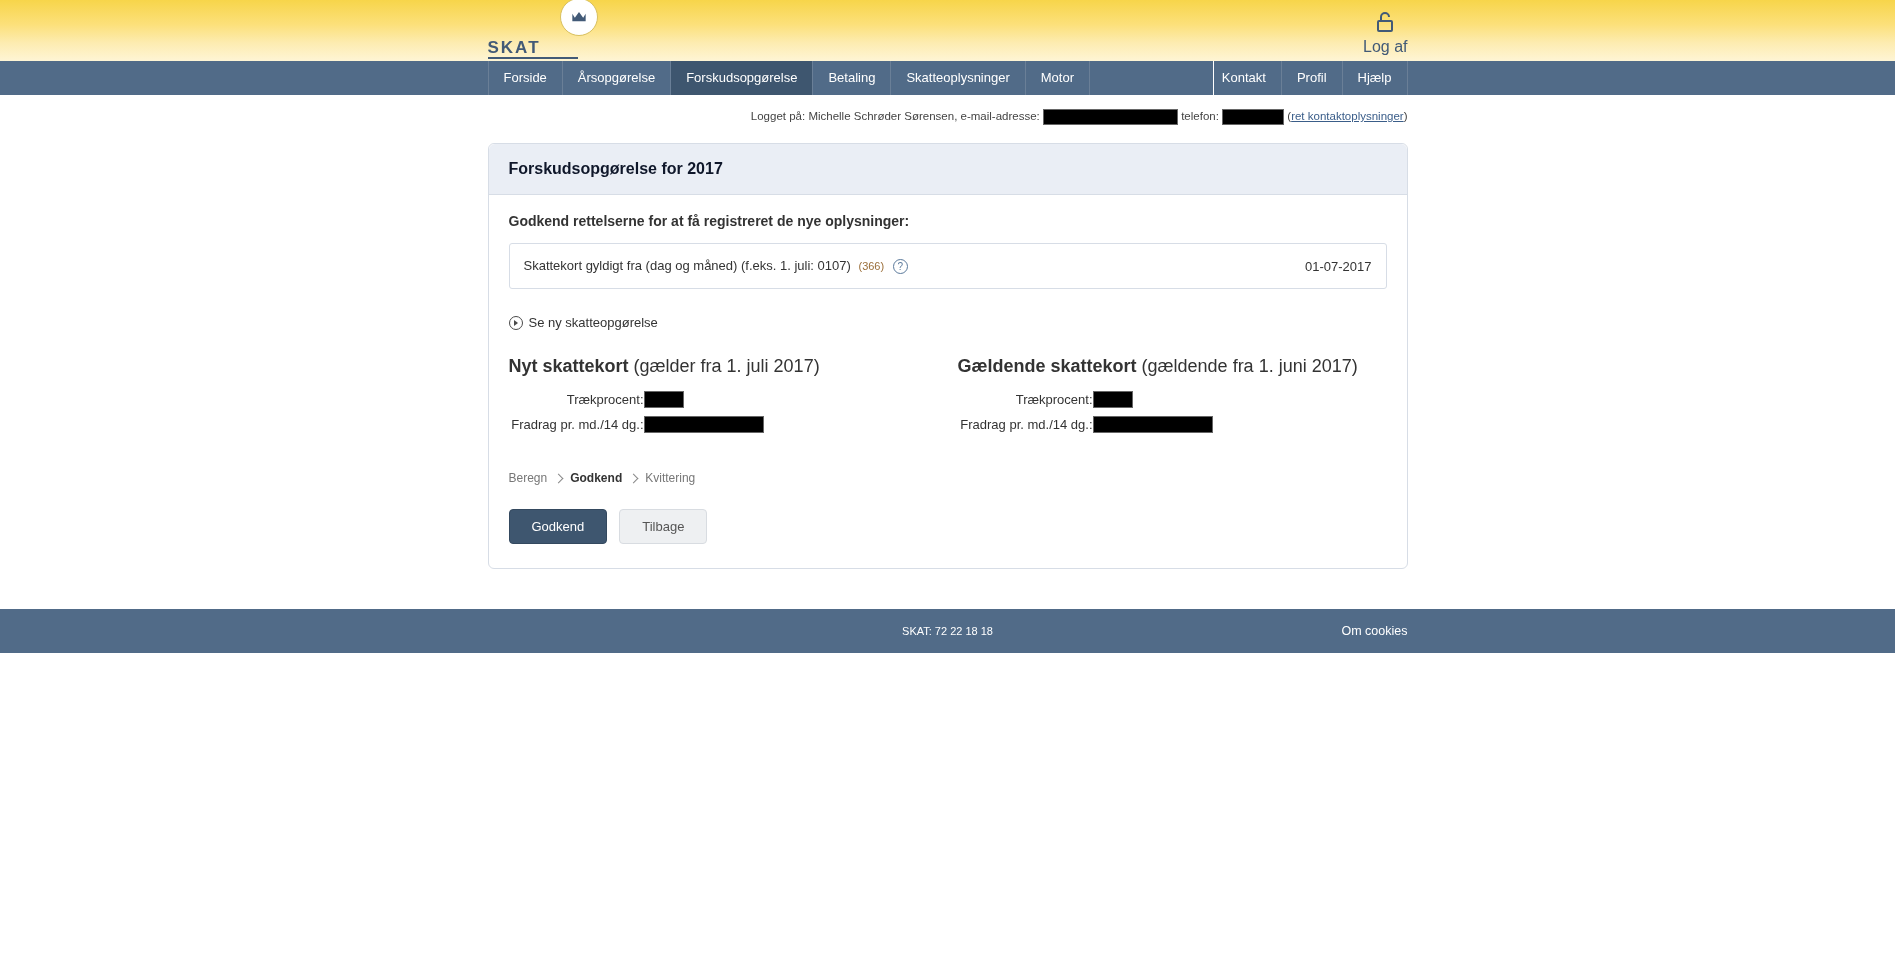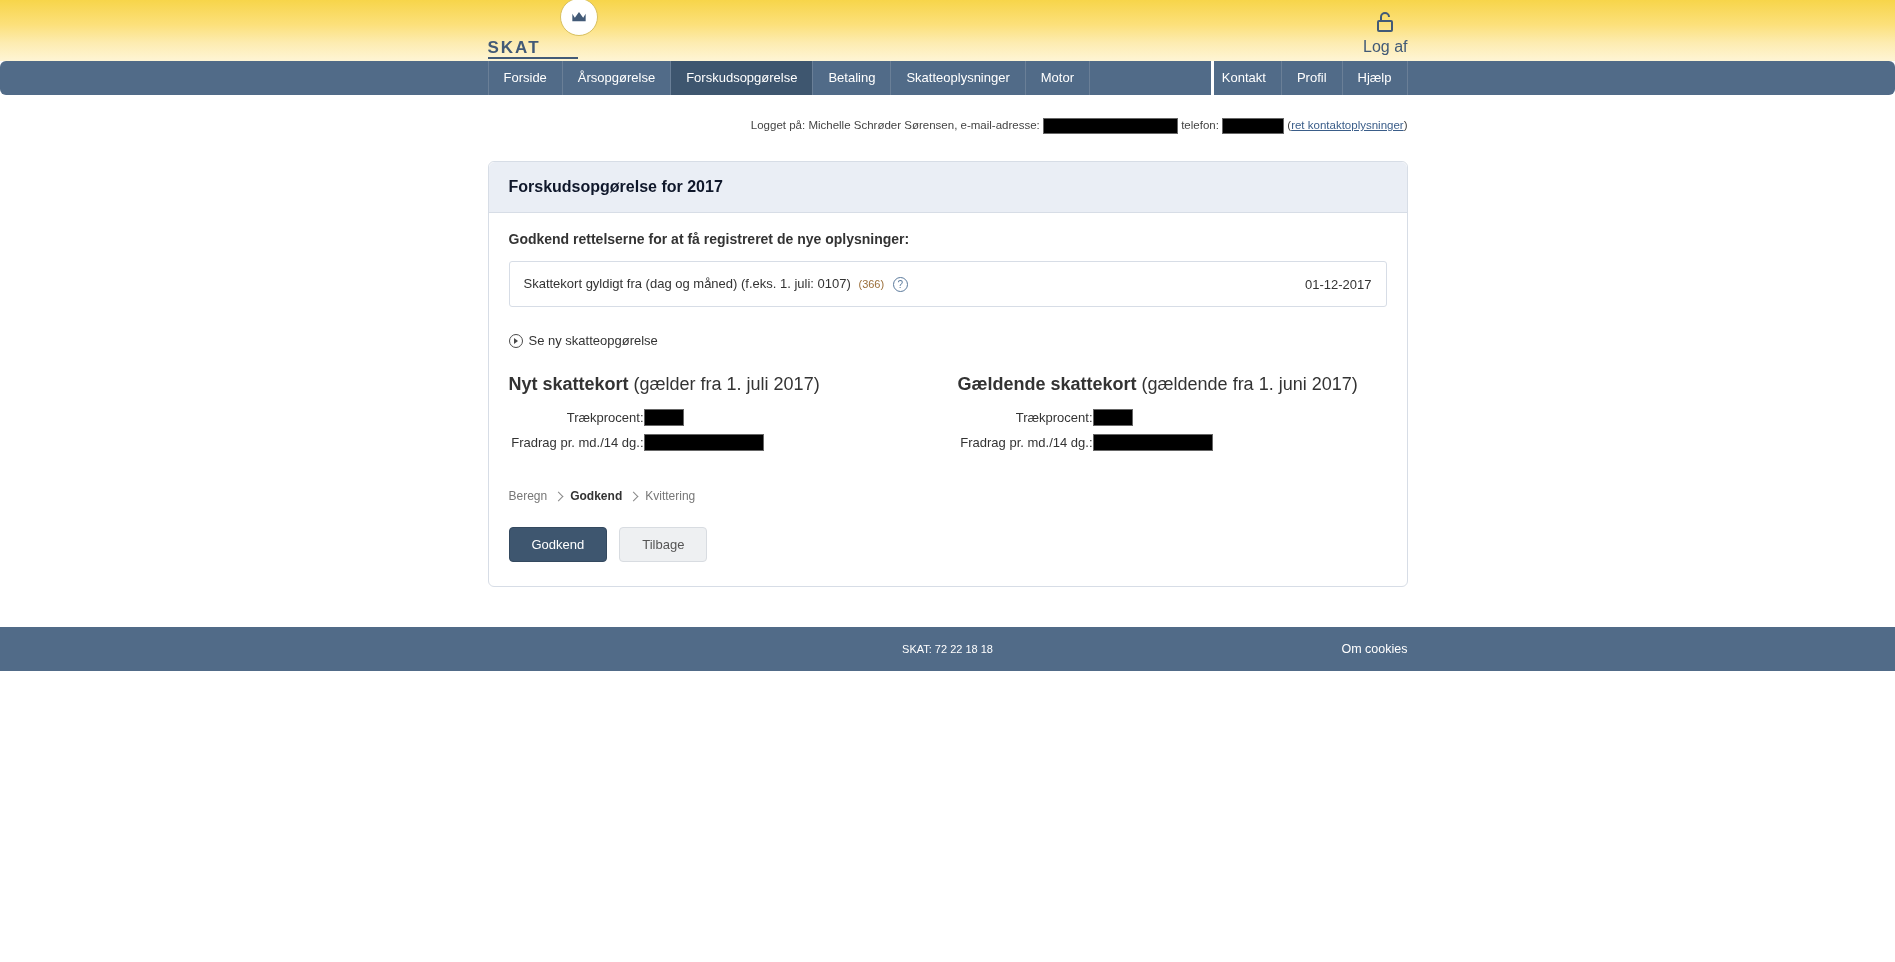--- a/index.html
+++ b/index.html
@@ -56,47 +56,46 @@
   text-align: center;
   color: #425a77;
   font-size: 16px;
   cursor: pointer;
 }
 .logoff svg { width: 24px; height: 24px; stroke: #425a77; fill: none; stroke-width: 2; }
 
 .nav-bar {
   background: #516b88;
   height: 34px;
-  border-radius: 6px;
 }
 .nav-inner {
   width: 920px;
   margin: 0 auto;
   display: flex;
   height: 100%;
 }
 .nav-left { display: flex; }
 .nav-right { margin-left: auto; display: flex; }
 .nav-item {
   padding: 0 15px;
   line-height: 34px;
   color: #fff;
   font-size: 13px;
   border-right: 1px solid #6a7f97;
   cursor: pointer;
 }
 .nav-left .nav-item:first-child { border-left: 1px solid #6a7f97; }
-.nav-right .nav-item:first-child { border-left: 3px solid #ffffff; padding-left: 8px; }
+.nav-right .nav-item:first-child { border-left: 1px solid #ffffff; padding-left: 8px; }
 .nav-item.active {
   background: #3e566f;
 }
 
 .login-strip {
   width: 920px;
-  margin: 17px auto;
+  margin: 8px auto;
   text-align: right;
   font-size: 11.5px;
   color: #444;
   padding: 6px 0 10px;
 }
 .login-strip .redacted {
   display: inline-block;
   background: #000;
   vertical-align: middle;
 }
@@ -301,21 +300,21 @@
   <div class="main-header">Forskudsopgørelse for 2017</div>
   <div class="main-body">
     <div class="sub-heading">Godkend rettelserne for at få registreret de nye oplysninger:</div>
 
     <div class="info-row">
       <div class="label">
         <span>Skattekort gyldigt fra (dag og måned) (f.eks. 1. juli: 0107)</span>
         <span class="code">(366)</span>
         <span class="help-icon">?</span>
       </div>
-      <div class="value">01-12-2017</div>
+      <div class="value">01-07-2017</div>
     </div>
 
     <div class="expand-link">
       <span class="play-icon"></span>
       <span>Se ny skatteopgørelse</span>
     </div>
 
     <div class="cards-row">
       <div class="card-col">
         <div class="card-title">

